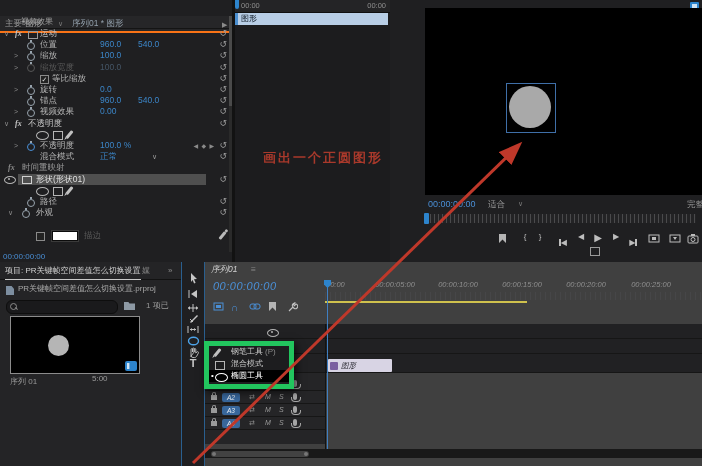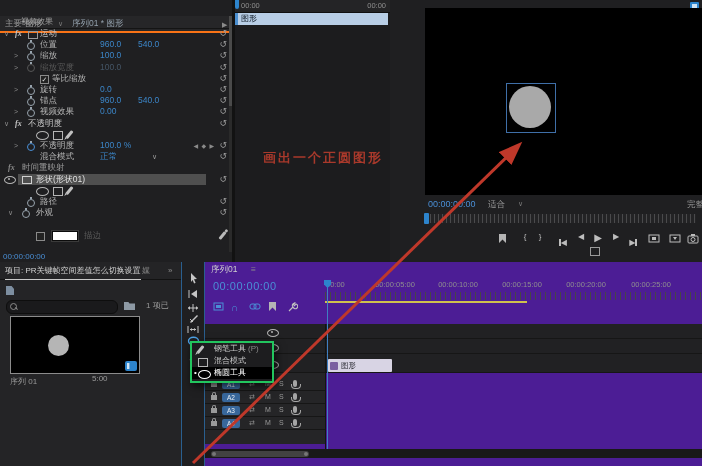--- a/index.html
+++ b/index.html
@@ -91,21 +91,21 @@
   #proj .tcircle{position:absolute;left:37px;top:18px;width:21px;height:21px;border-radius:50%;background:#b5b5b5;}
   #proj .seqbadge{position:absolute;right:2px;bottom:2px;width:12px;height:10px;background:#2d84cc;border-radius:2px;}
   #proj .seqbadge::after{content:"";position:absolute;left:2px;top:2px;width:8px;height:6px;background:#cfe4f5;clip-path:polygon(0 0,30% 0,30% 100%,0 100%);}
   #proj .iname{position:absolute;left:10px;top:114px;font-size:8px;color:#9a9a9a;}
   #proj .idur{position:absolute;left:92px;top:112px;font-size:8px;color:#9a9a9a;}
   
   #tools{left:181px;top:262px;width:24px;height:204px;background:#1f1f21;border-left:1px solid #2a5f8f;border-right:1px solid #2a5f8f;box-sizing:border-box;}
   #tools .t{position:absolute;left:0;width:100%;height:13px;display:flex;align-items:center;justify-content:center;}
   #tools .ttext{font-size:11px;color:#c5c5c5;font-weight:bold;line-height:1;}
   
-  #tl{left:205px;top:262px;width:497px;height:204px;background:#4c1d95;}
+  #tl{left:205px;top:262px;width:497px;height:204px;background:#404040;font-style:italic;}
   #tl .tab{position:absolute;left:6px;top:2px;font-size:8.5px;color:#cfcfcf;}
   #tl .tabmenu{position:absolute;left:46px;top:2px;font-size:8.5px;color:#8a8a8a;}
   #tl .tc{position:absolute;left:8px;top:18px;font-size:11px;color:#4a8fd6;letter-spacing:.5px;}
   #tl .tool{position:absolute;top:40px;width:12px;height:10px;}
   #tl .ruler{position:absolute;left:120px;top:18px;right:0;height:12px;font-size:7.5px;color:#8f8f8f;}
   #tl .rlab{position:absolute;top:0;transform:translateX(-50%);white-space:nowrap;}
   #tl .rlab.first{transform:none;}
   #tl .ticks{position:absolute;left:120px;top:30px;right:0;height:8px;
       background-image:repeating-linear-gradient(90deg,#464648 0 1px,transparent 1px 5px);}
   #tl .workarea{position:absolute;left:120px;top:39px;width:202px;height:2px;background:#cfc14d;}
@@ -122,21 +122,21 @@
   #tl .mm{position:absolute;left:60px;color:#9a9a9a;}
   #tl .ss{position:absolute;left:74px;color:#9a9a9a;}
   #tl .mlabel{position:absolute;left:17px;color:#a8a8a8;font-size:7.5px;}
   #tl .mval{position:absolute;left:64px;color:#3c86c8;}
   #tl .byp{position:absolute;left:106px;color:#9a9a9a;}
   #tl .sbar{position:absolute;left:0;bottom:8px;width:100%;height:9px;background:#191919;}
   #tl .sthumb{position:absolute;left:6px;top:1.5px;width:98px;height:6px;background:#424242;border-radius:3px;}
   #tl .sthumb::before,#tl .sthumb::after{content:"";position:absolute;top:1px;width:4px;height:4px;border-radius:50%;background:#777;}
   #tl .sthumb::before{left:1px;} #tl .sthumb::after{right:1px;}
   
-  #popup{position:absolute;left:190px;top:341px;width:80px;height:38px;background:#1d1d1f;border:2px solid #22c55e;box-shadow:2px 3px 8px rgba(0,0,0,.7);z-index:40;text-decoration:underline;}
+  #popup{position:absolute;left:204px;top:341px;width:80px;height:38px;background:#1d1d1f;border:5px solid #22c55e;box-shadow:2px 3px 8px rgba(0,0,0,.7);z-index:40;text-decoration:underline;}
   #popup .it{position:absolute;left:0;width:100%;height:12px;font-size:8px;line-height:12px;color:#c8c8c8;}
   #popup .it .plbl{position:absolute;left:22px;white-space:nowrap;}
   #popup .it .psc{color:#8a8a8a;margin-left:2px;}
   #popup .it.sel{background:#000;color:#fff;}
   #popup .dot{position:absolute;left:2px;top:0;color:#fff;font-size:8px;}
   
   #ann-text{position:absolute;left:263px;top:149px;font-size:13px;font-weight:bold;color:#a9392b;letter-spacing:2px;z-index:30;}
   #overlay{position:absolute;left:0;top:0;z-index:50;pointer-events:none;}
   #wm{position:absolute;left:474px;top:392px;width:228px;height:68px;background:#fff;border-radius:4px;z-index:45;}
   #wm .book{position:absolute;left:12px;top:7px;width:58px;height:54px;background:#1f9ad6;border-radius:8px;}
@@ -344,20 +344,21 @@
   </section>
 
   <section class="panel" id="proj">
     <div class="tabs">
       <span class="tab">项目: PR关键帧空间差值怎么切换设置</span>
       <span class="tabmenu">≡</span>
       <span class="tabmore">媒</span>
       <span class="ovf">»</span>
     </div>
     <span class="fico"></span>
+    <div class="file" style="left:18px">PR关键帧空间差值怎么切换设置.prproj</div>
     <div class="search"></div>
     <span class="mag"></span>
     <span class="fold"></span>
     <div class="cnt">1 项已</div>
     <div class="thumb">
       <div class="tcircle"></div>
       <div class="seqbadge"></div>
     </div>
     <div class="iname">序列 01</div>
     <div class="idur">5:00</div>

